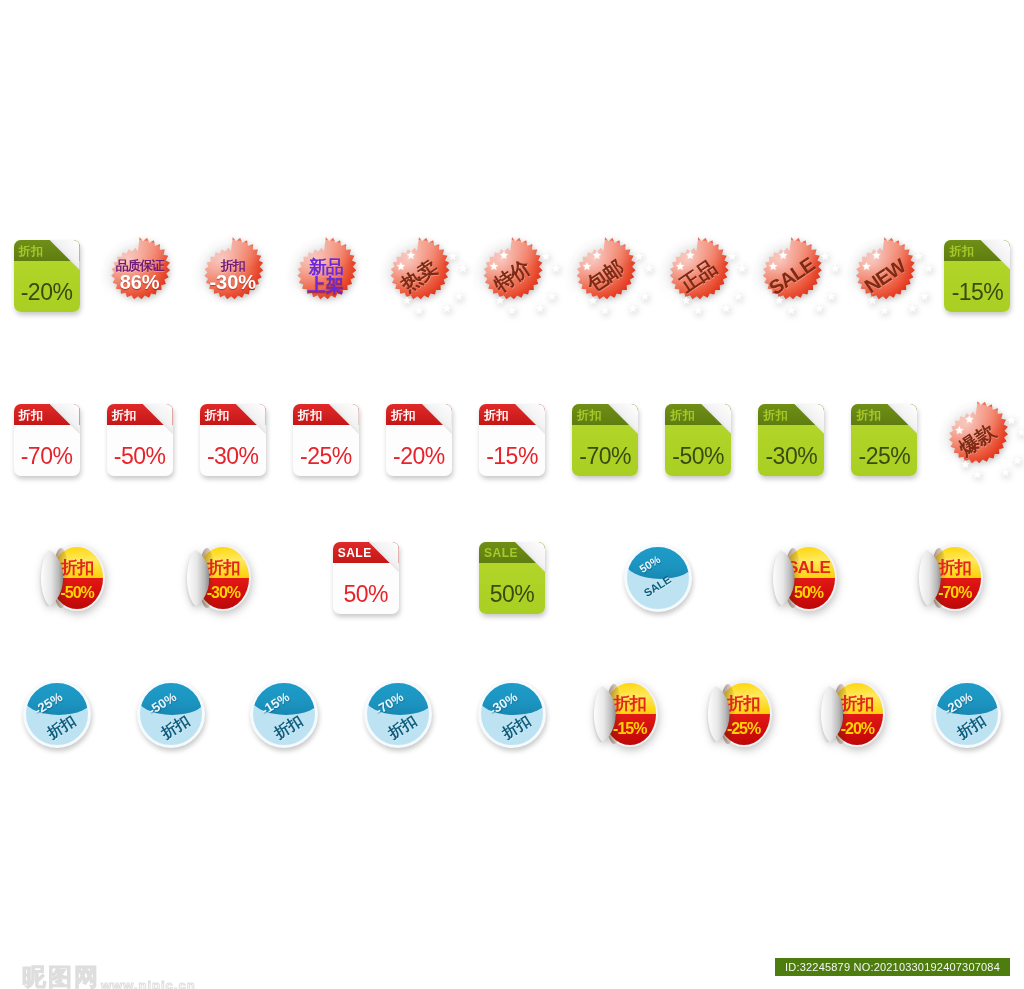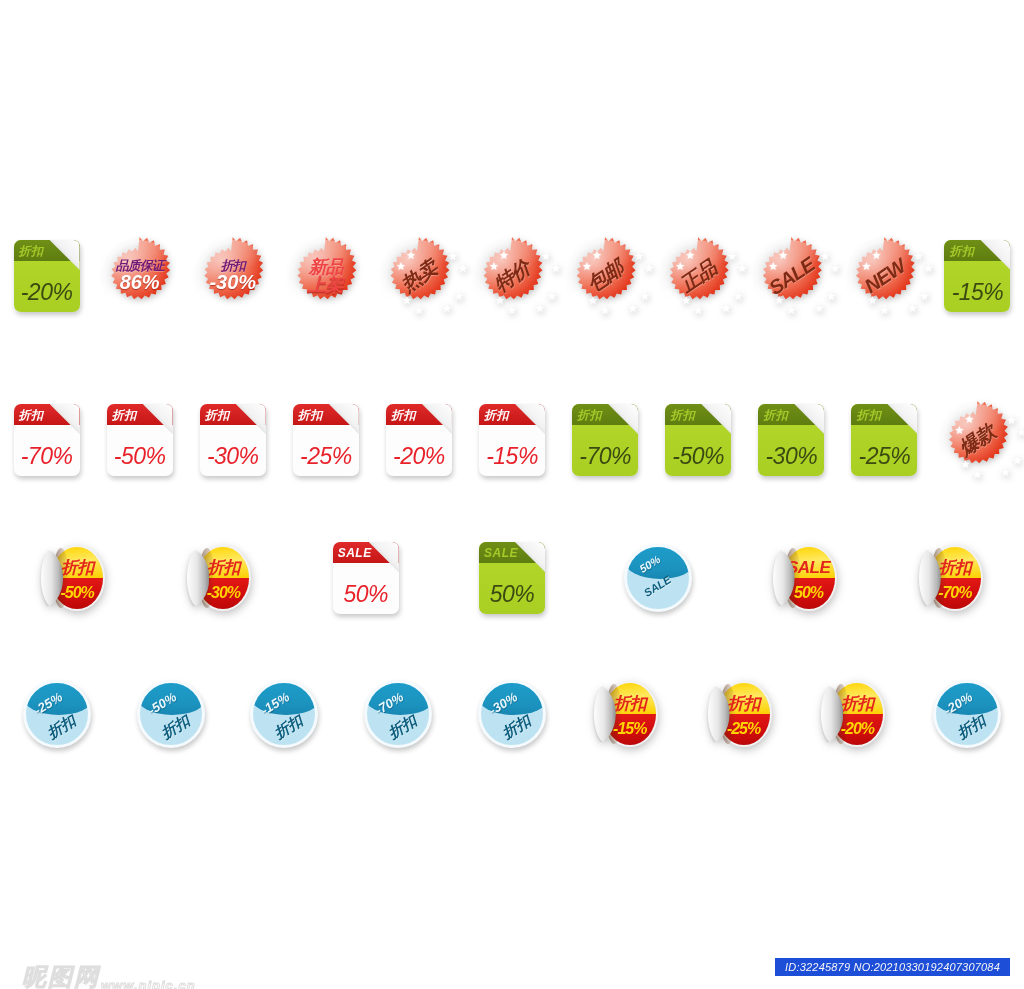--- a/index.html
+++ b/index.html
@@ -3,21 +3,21 @@
 <meta charset="utf-8">
 <title>Discount Sticker Icon Set</title>
 <style>
   html,body{margin:0;padding:0;}
   body{
     width:1024px;height:989px;
     background:#ffffff;
     font-family:"Liberation Sans","DejaVu Sans",sans-serif;
     position:relative;overflow:hidden;
   }
-  .canvas{position:relative;width:1024px;height:859px;font-style:italic;}
+  .canvas{position:relative;width:1024px;height:859px;}
 
   .row{position:absolute;left:0;width:1024px;display:flex;align-items:center;}
   #row-1{top:226px;height:100px;}
   #row-2{top:392px;height:96px;}
   #row-3{top:528px;height:100px;}
   #row-4{top:664px;height:100px;}
 
   .cell{flex:1 1 0;display:flex;align-items:center;justify-content:center;height:100%;}
 
   
@@ -92,21 +92,21 @@
   .burst .btxt{
     position:relative;z-index:3;text-align:center;line-height:1.02;
     color:#7a2310;font-weight:bold;text-shadow:0 1px 0 rgba(255,255,255,.28);
   }
   .burst .btxt .l1{display:block;font-size:14px;letter-spacing:-1px;}
   .burst .btxt .l2{display:block;font-size:19px;color:#ffffff;
     text-shadow:0 1px 1px rgba(120,10,0,.55);}
   
   .burst.up .btxt .l1{font-size:13px;color:#701a75;}
   .burst.up .btxt .l2{font-size:20px;}
-  .burst.up2 .btxt .l1,.burst.up2 .btxt .l2{font-size:18px;color:#ef4444;}
+  .burst.up2 .btxt .l1,.burst.up2 .btxt .l2{font-size:18px;color:#6d28d9;}
   
   .burst.diag .btxt{transform:rotate(-34deg);}
   .burst.diag .btxt .l1{font-size:20px;color:#7e2a14;}
   .burst .spark{
     position:absolute;z-index:2;color:#fff;font-size:11px;line-height:1;
     text-shadow:0 0 2px rgba(255,255,255,.8);
   }
 
   
   .peel{
@@ -185,21 +185,21 @@
   #watermark .mark-cn{
     font-size:24px;font-weight:bold;letter-spacing:2px;
     color:transparent;-webkit-text-stroke:1px #dedede;
   }
   #watermark .mark-url{
     font-size:13px;font-weight:bold;letter-spacing:1px;
     color:transparent;-webkit-text-stroke:1px #dedede;
   }
   #id-plate{
     position:absolute;right:14px;top:958px;
-    background:#1d4ed8;color:#f6f6f6;
+    background:#4d7c0f;color:#f6f6f6;
     font-size:11px;letter-spacing:.2px;
     padding:3px 10px;white-space:nowrap;
   }
 </style>
 </head>
 <body>
 
 <div class="canvas">
 
   <div class="row" id="row-1">

